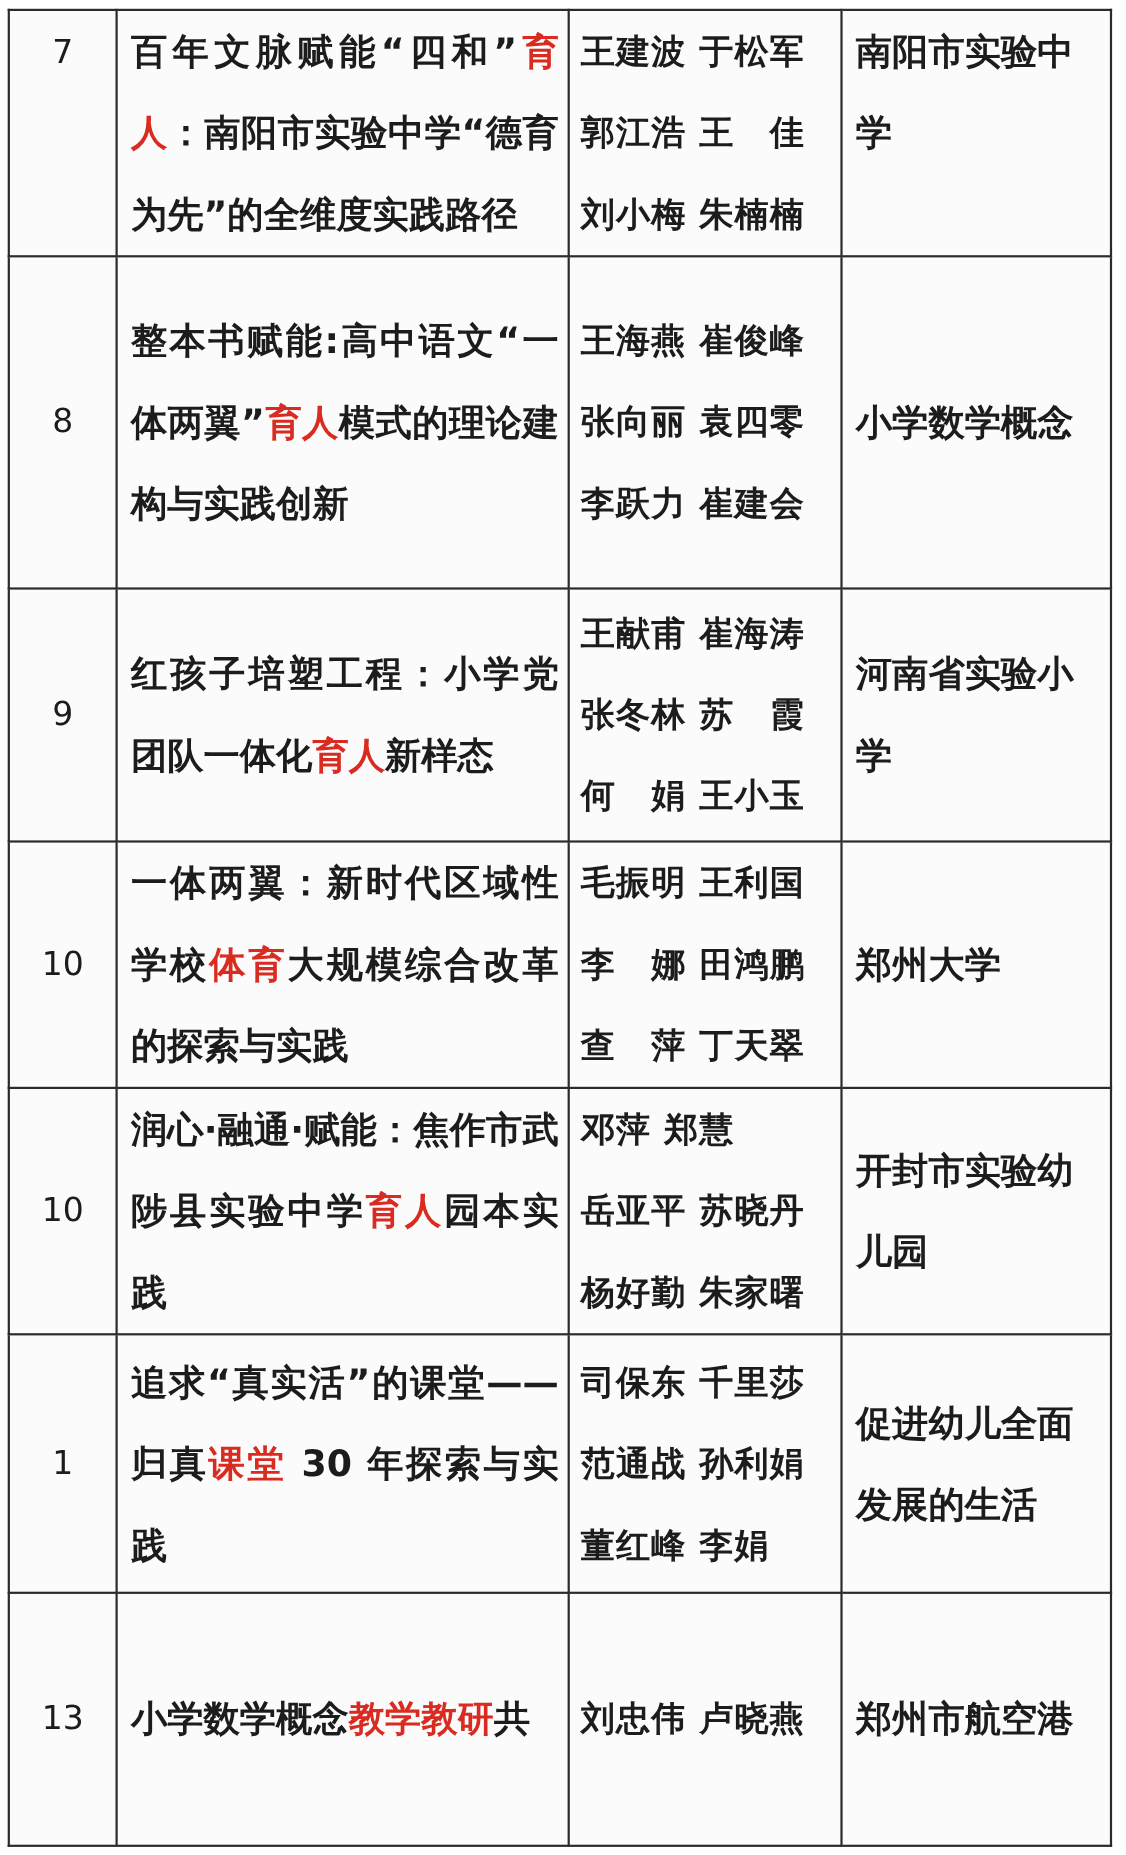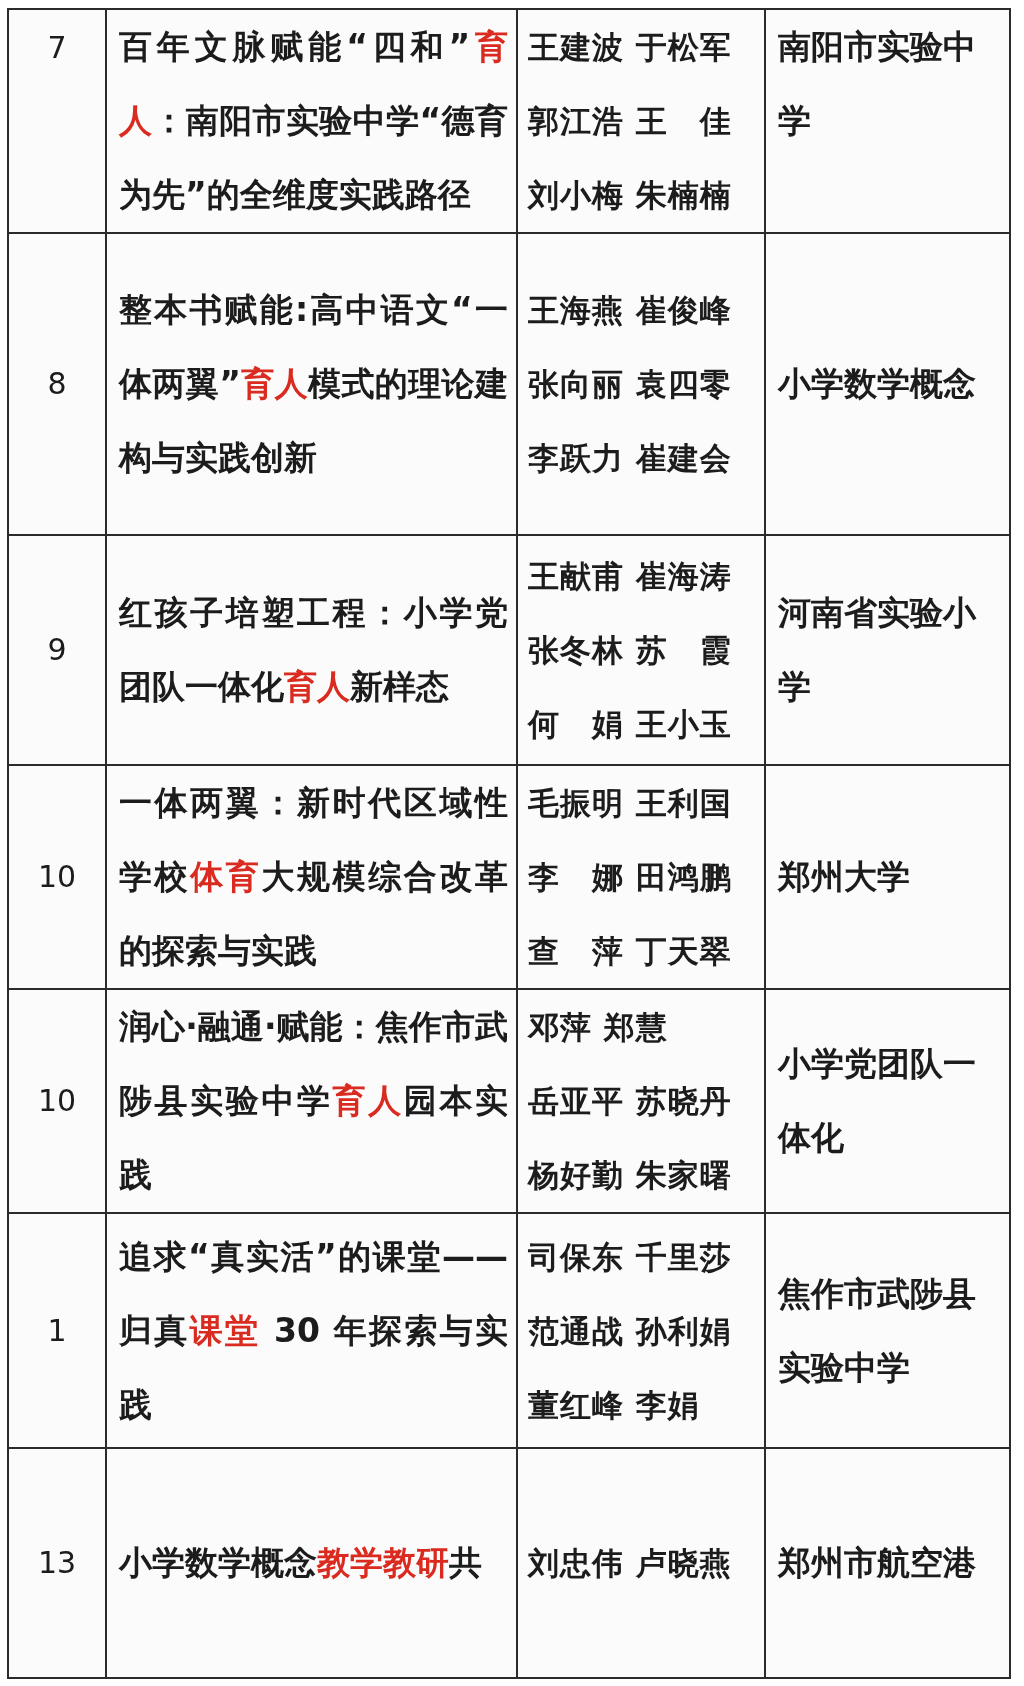--- a/index.html
+++ b/index.html
@@ -108,31 +108,31 @@
     <td class="col-inst">郑州大学</td>
   </tr>
         <tr>
     <td class="col-no">10</td>
     <td class="col-title"><span class="">润心·融通·赋能：焦作市武陟县实验中学</span><span class="kw">育人</span><span class="">园本实践</span></td>
     <td class="col-authors">
             <div class="author-line">邓萍 郑慧</div>
             <div class="author-line">岳亚平 苏晓丹</div>
             <div class="author-line">杨好勤 朱家曙</div>
           </td>
-    <td class="col-inst">小学党团队一体化</td>
+    <td class="col-inst">开封市实验幼儿园</td>
   </tr>
         <tr>
     <td class="col-no">1</td>
     <td class="col-title"><span class="">追求“真实活”的课堂——归真</span><span class="kw">课堂</span><span class=""> 30 年探索与实践</span></td>
     <td class="col-authors">
             <div class="author-line">司保东 千里莎</div>
             <div class="author-line">范通战 孙利娟</div>
             <div class="author-line">董红峰 李娟</div>
           </td>
-    <td class="col-inst">焦作市武陟县实验中学</td>
+    <td class="col-inst">促进幼儿全面发展的生活</td>
   </tr>
         <tr>
     <td class="col-no">13</td>
     <td class="col-title"><span class="">小学数学概念</span><span class="kw">教学教研</span><span class="">共</span></td>
     <td class="col-authors">
             <div class="author-line">刘忠伟 卢晓燕</div>
           </td>
     <td class="col-inst">郑州市航空港</td>
   </tr>
       </tbody>

